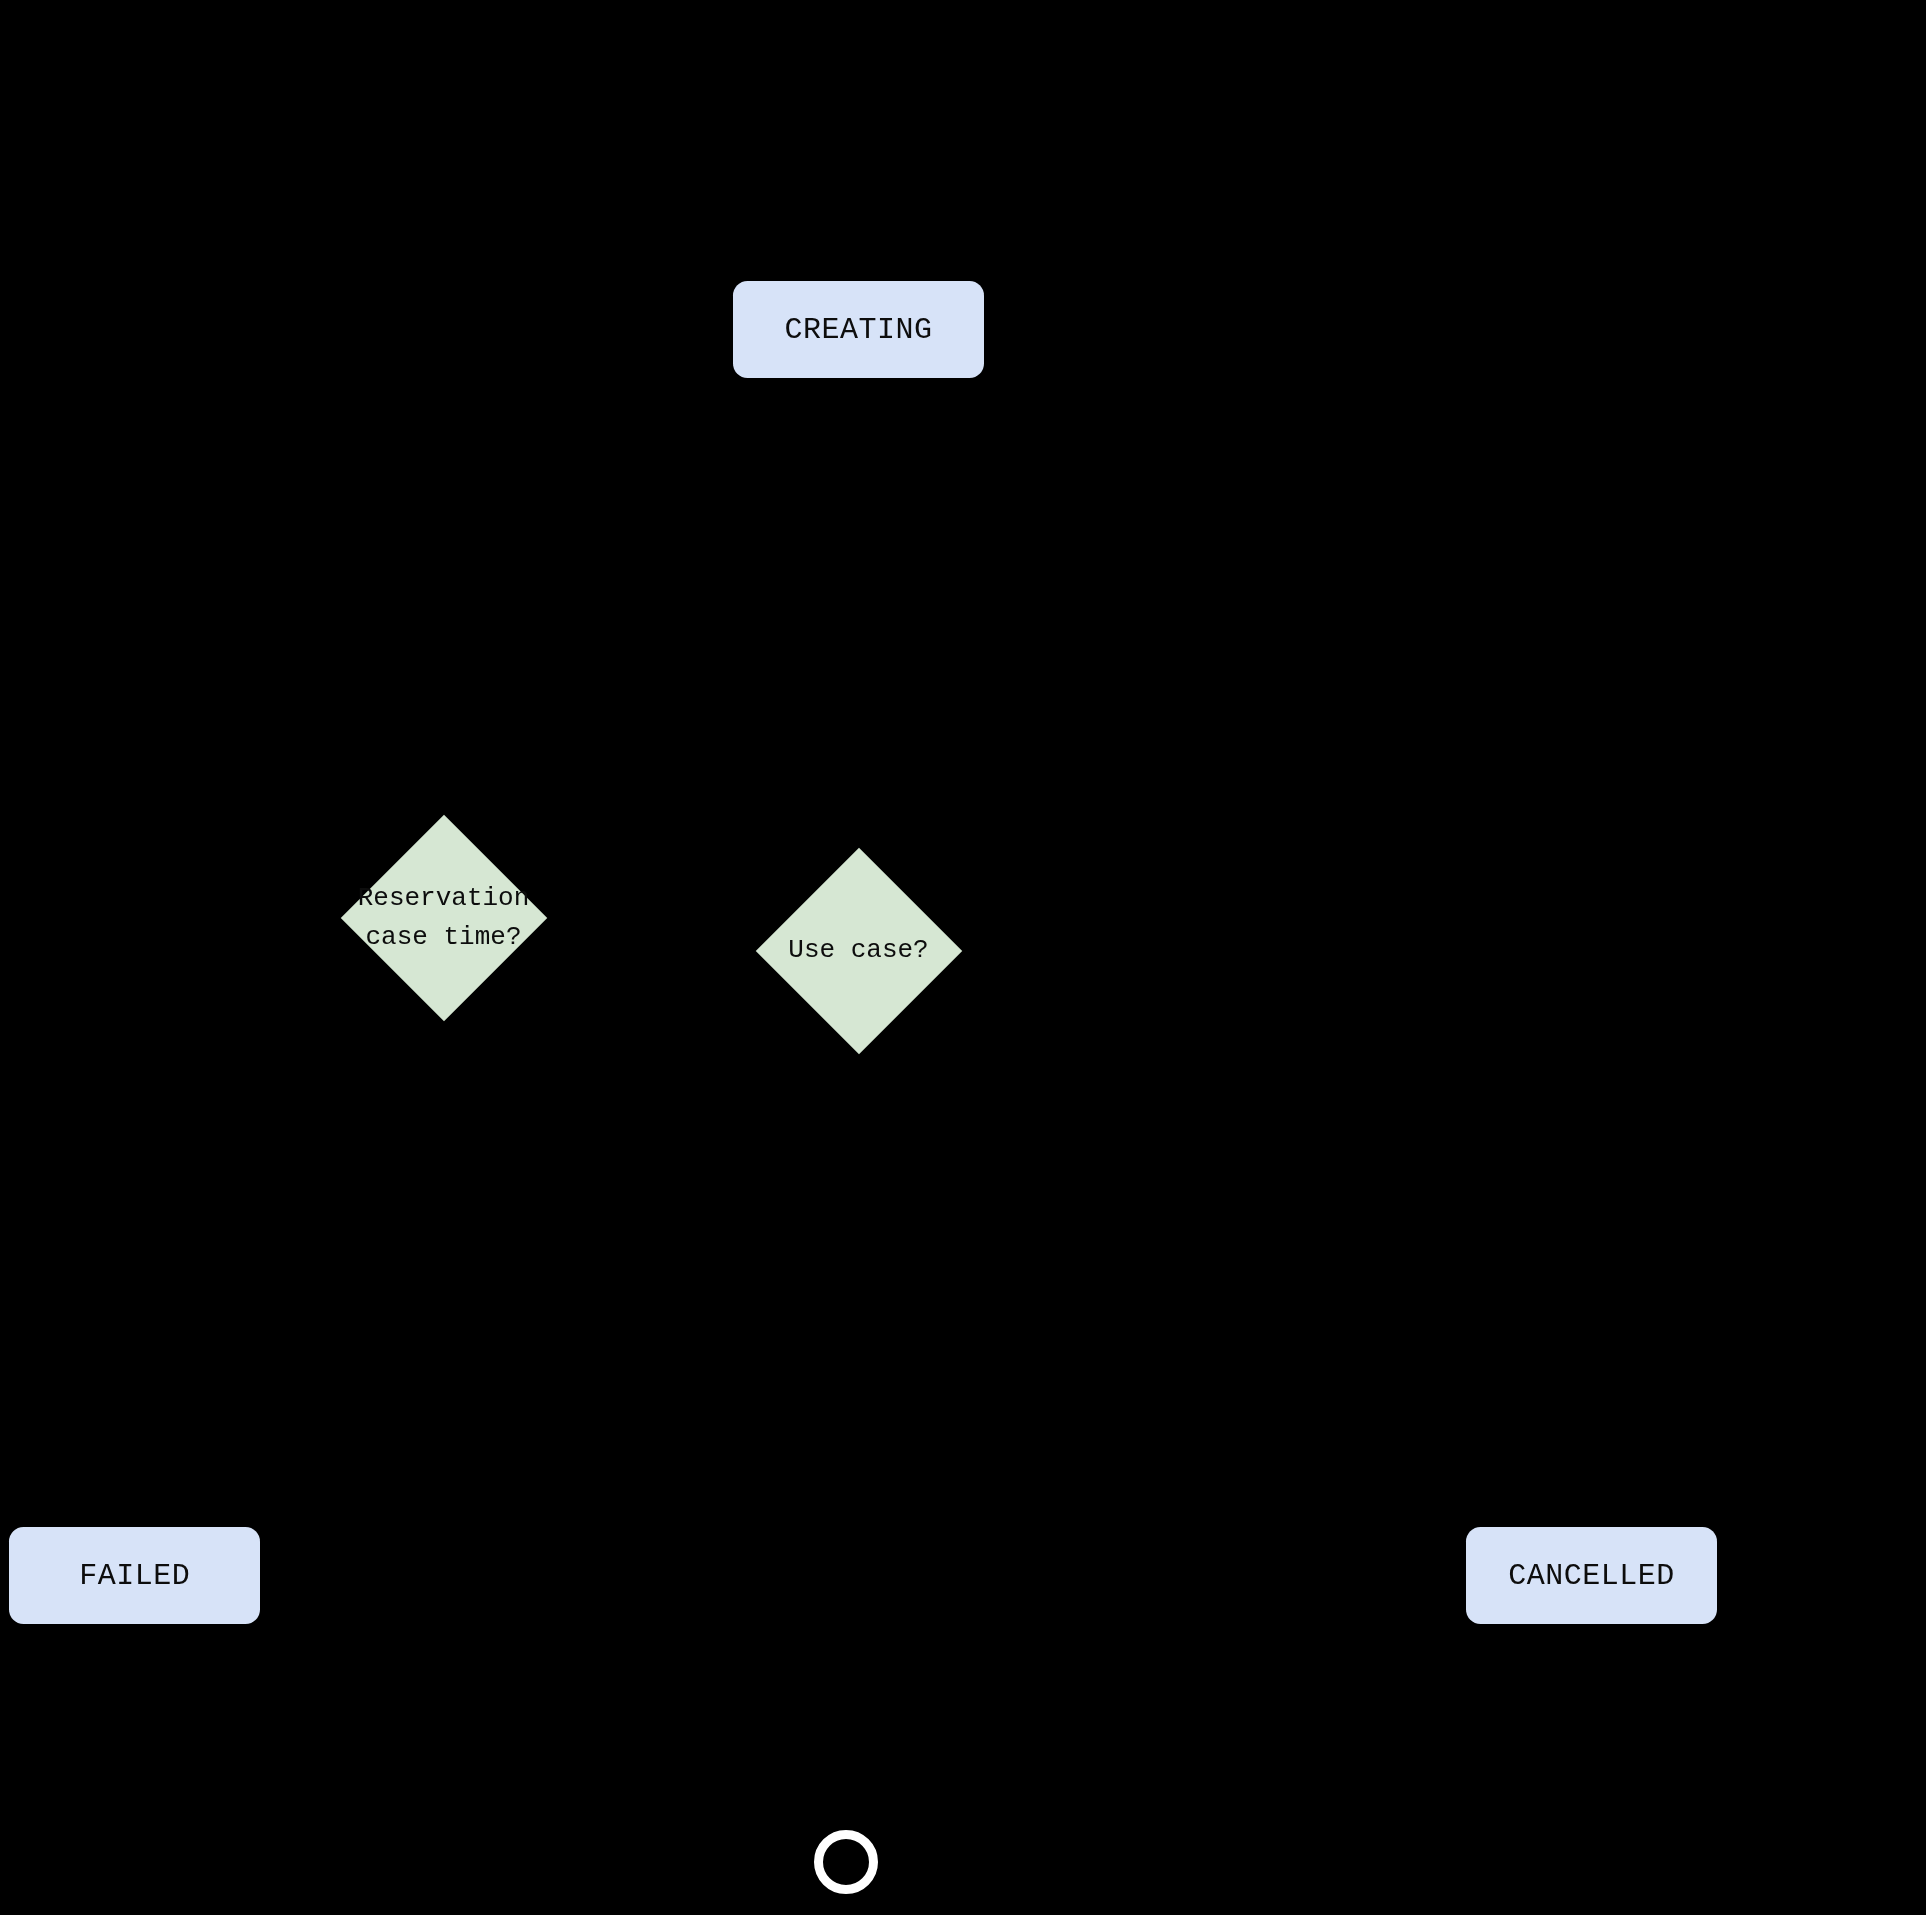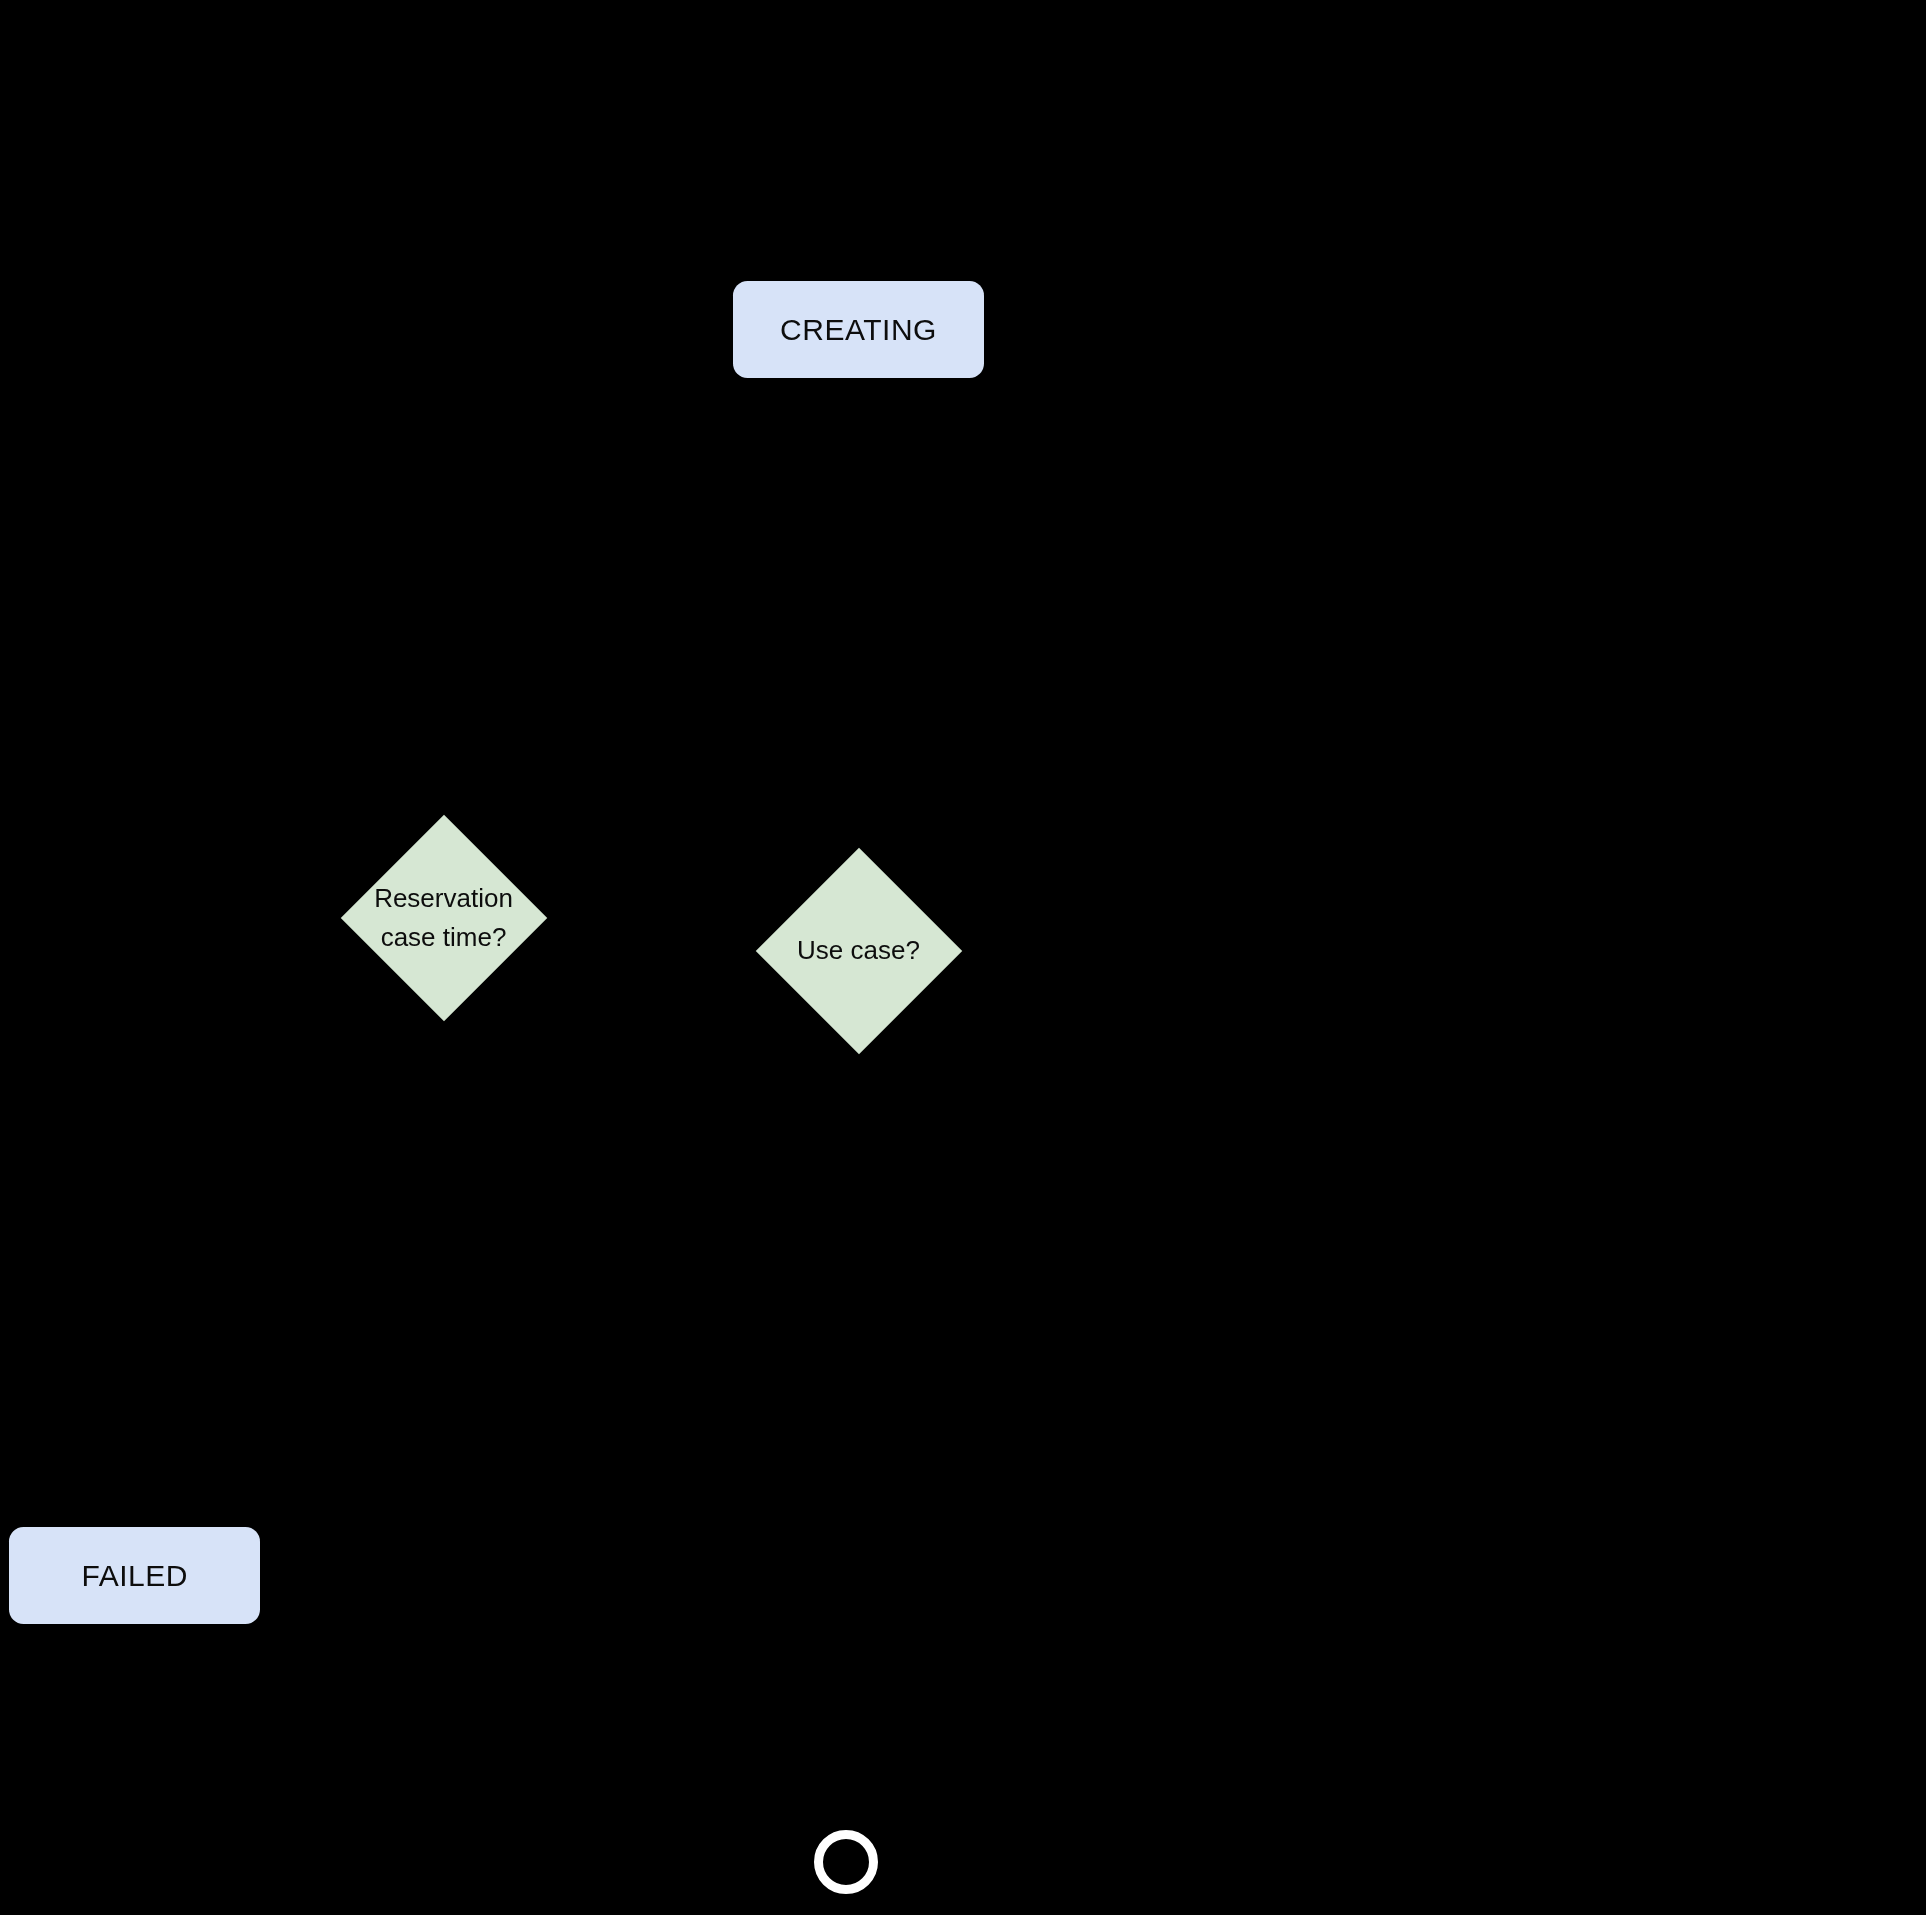--- a/index.html
+++ b/index.html
@@ -13,20 +13,21 @@
   html,body{
     width:1926px;height:1916px;
     background:var(--canvas-bg);
     font-family:"Liberation Sans","DejaVu Sans",sans-serif;
     overflow:hidden;
   }
   .canvas{
     position:relative;
     width:1926px;height:1501px;
     background:var(--canvas-bg);
+    font-family:Liberation Mono, monospace;
   }
   
   .state{
     position:absolute;
     width:251px;height:97px;
     background:var(--state-fill);
     border-radius:14.5px;
     display:flex;align-items:center;justify-content:center;
   }
   .state-label{
@@ -102,17 +103,20 @@
     </div>
   </div>
 
 
 
   <div class="state" id="st-failed">
     <span class="state-label">FAILED</span>
   </div>
 
 
+  <div class="state" id="st-cancelled">
+    <span class="state-label">CANCELLED</span>
+  </div>
 
   <div class="end-node"></div>
 
 </div>
 
 
 </body></html>

